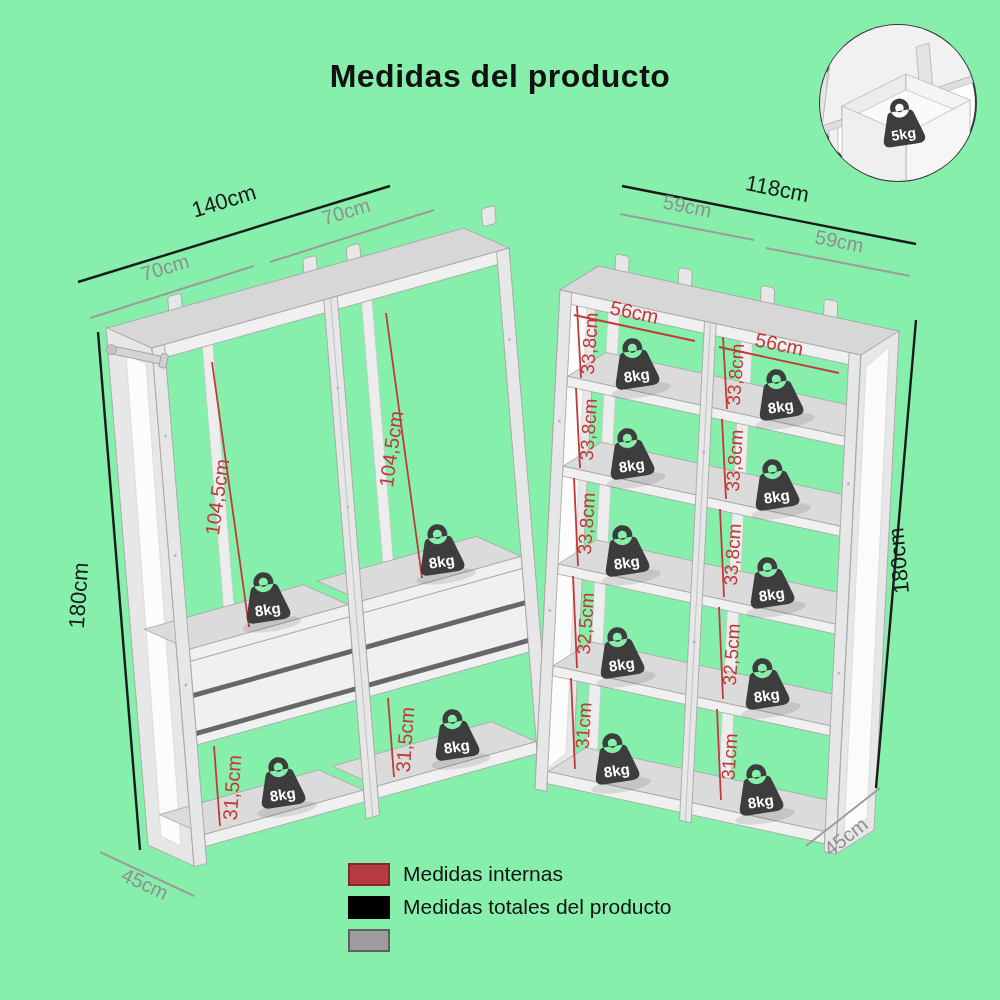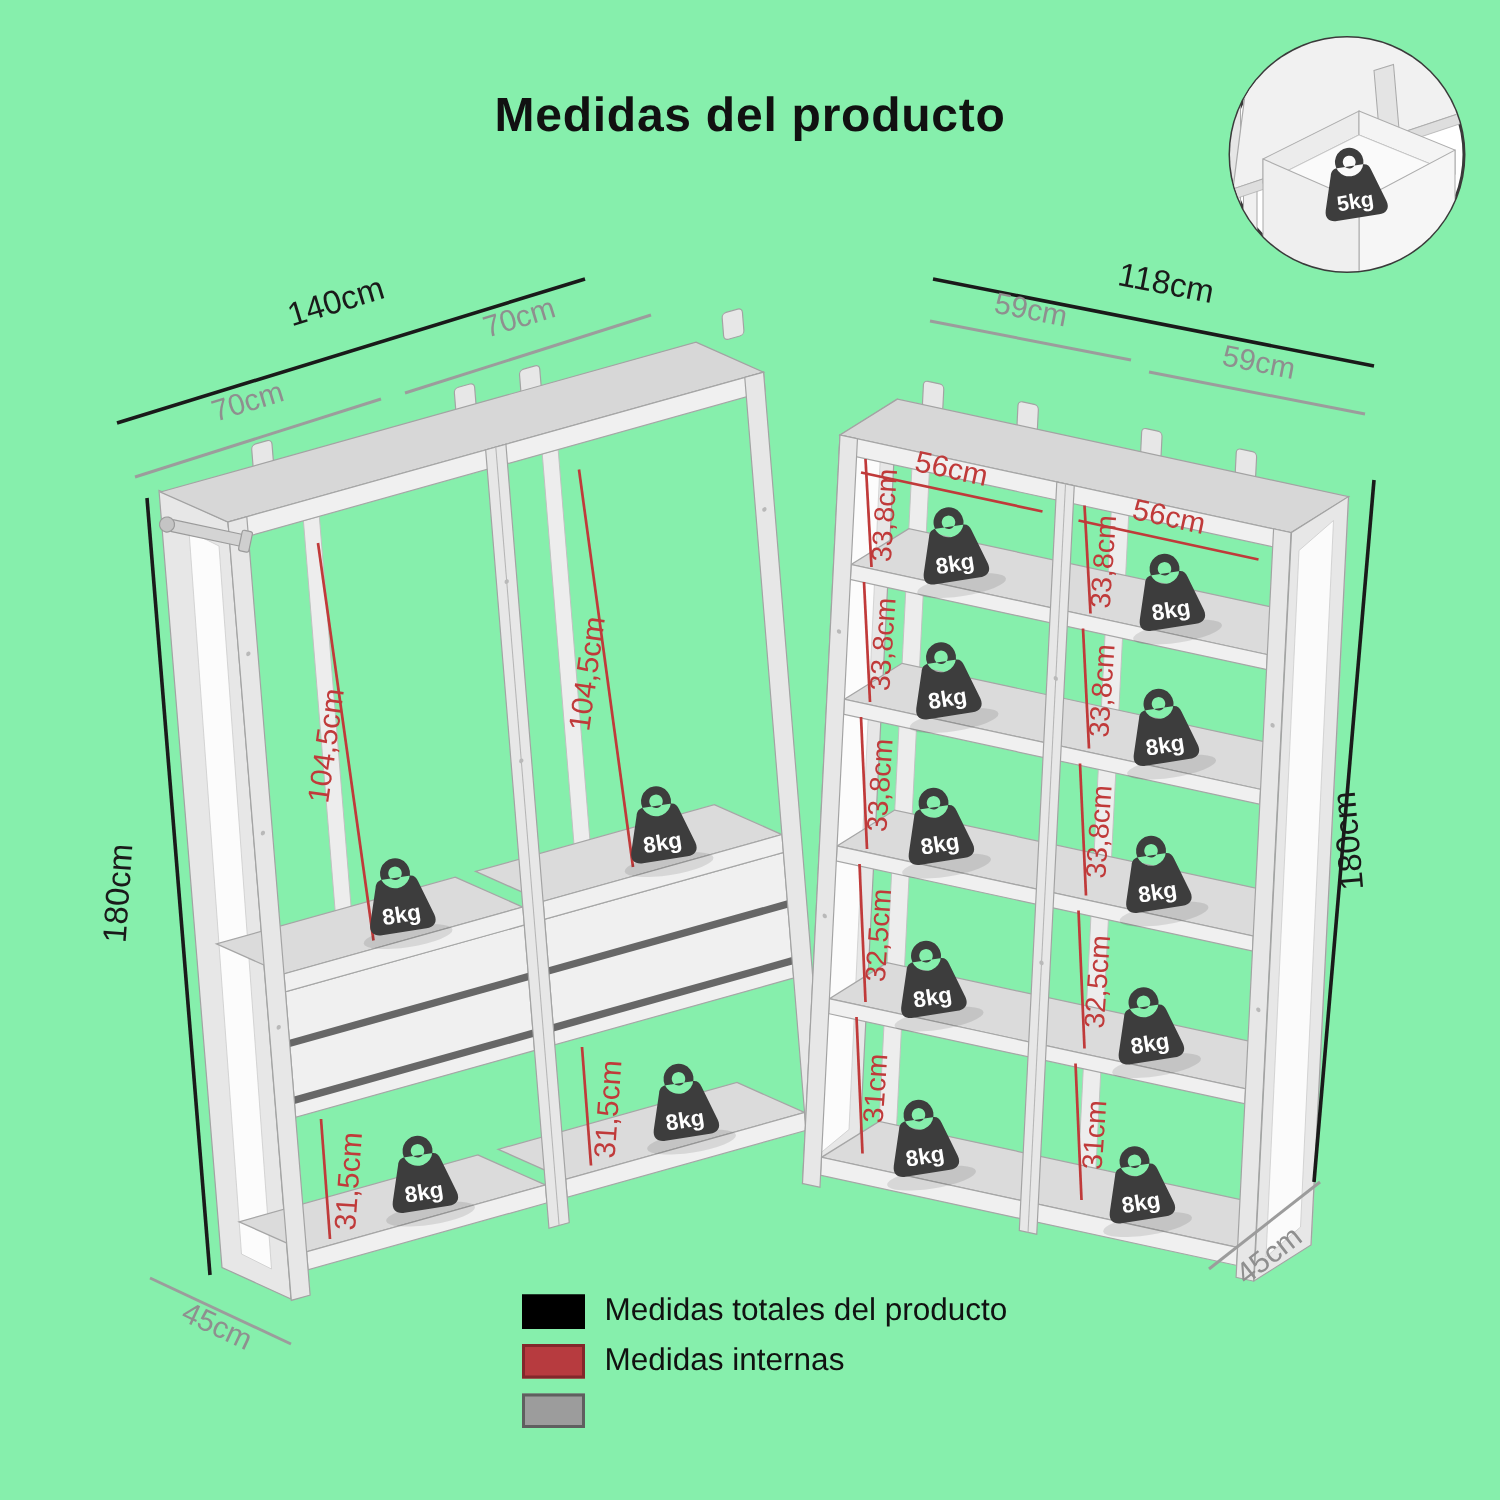--- a/index.html
+++ b/index.html
@@ -301,24 +301,24 @@
           <use href="#wshape" x="-30" y="-28"></use>
           <text class="wtxt" text-anchor="middle" y="16">5kg</text>
         </g>
       </g>
     </g>
   </svg>
 
   
   <div id="legend">
     <div class="lg-row">
+      <div class="lg-swatch sw-red"></div>
+      <div class="lg-label">Medidas internas</div>
+    </div>
+    <div class="lg-row">
       <div class="lg-swatch sw-black"></div>
       <div class="lg-label">Medidas totales del producto</div>
-    </div>
-    <div class="lg-row">
-      <div class="lg-swatch sw-red"></div>
-      <div class="lg-label">Medidas internas</div>
     </div>
     <div class="lg-row">
       <div class="lg-swatch sw-gray"></div>
     </div>
   </div>
 </div>
 
 </body></html>

